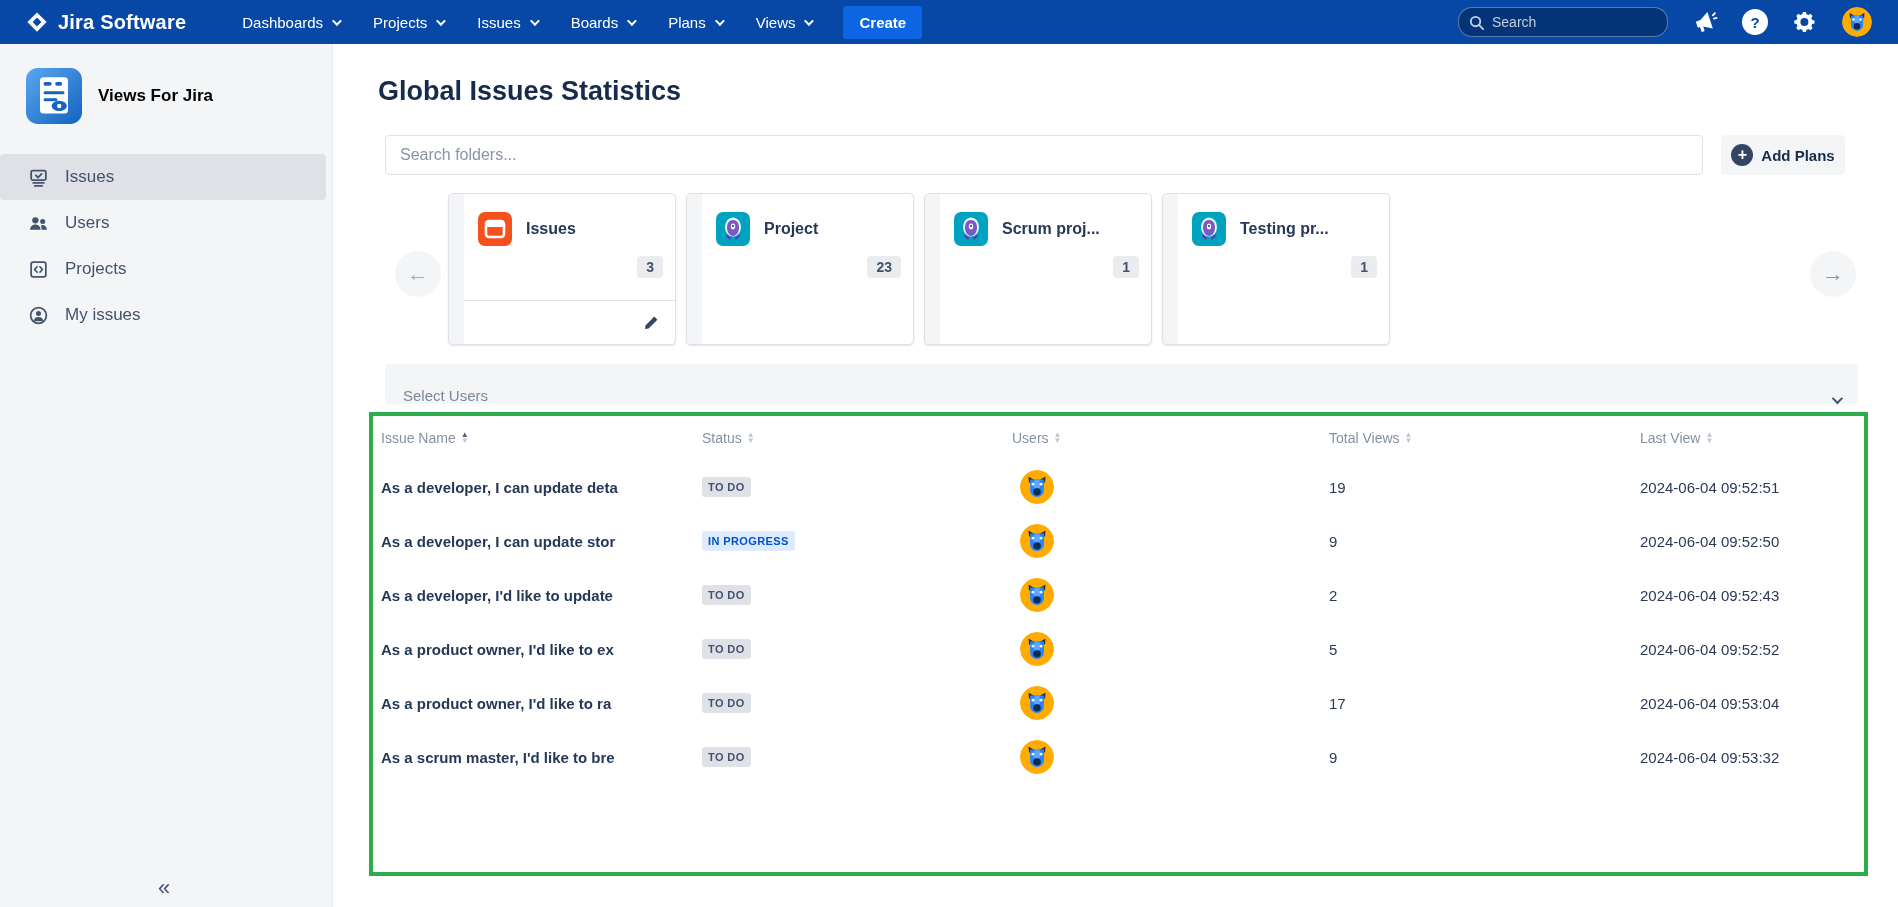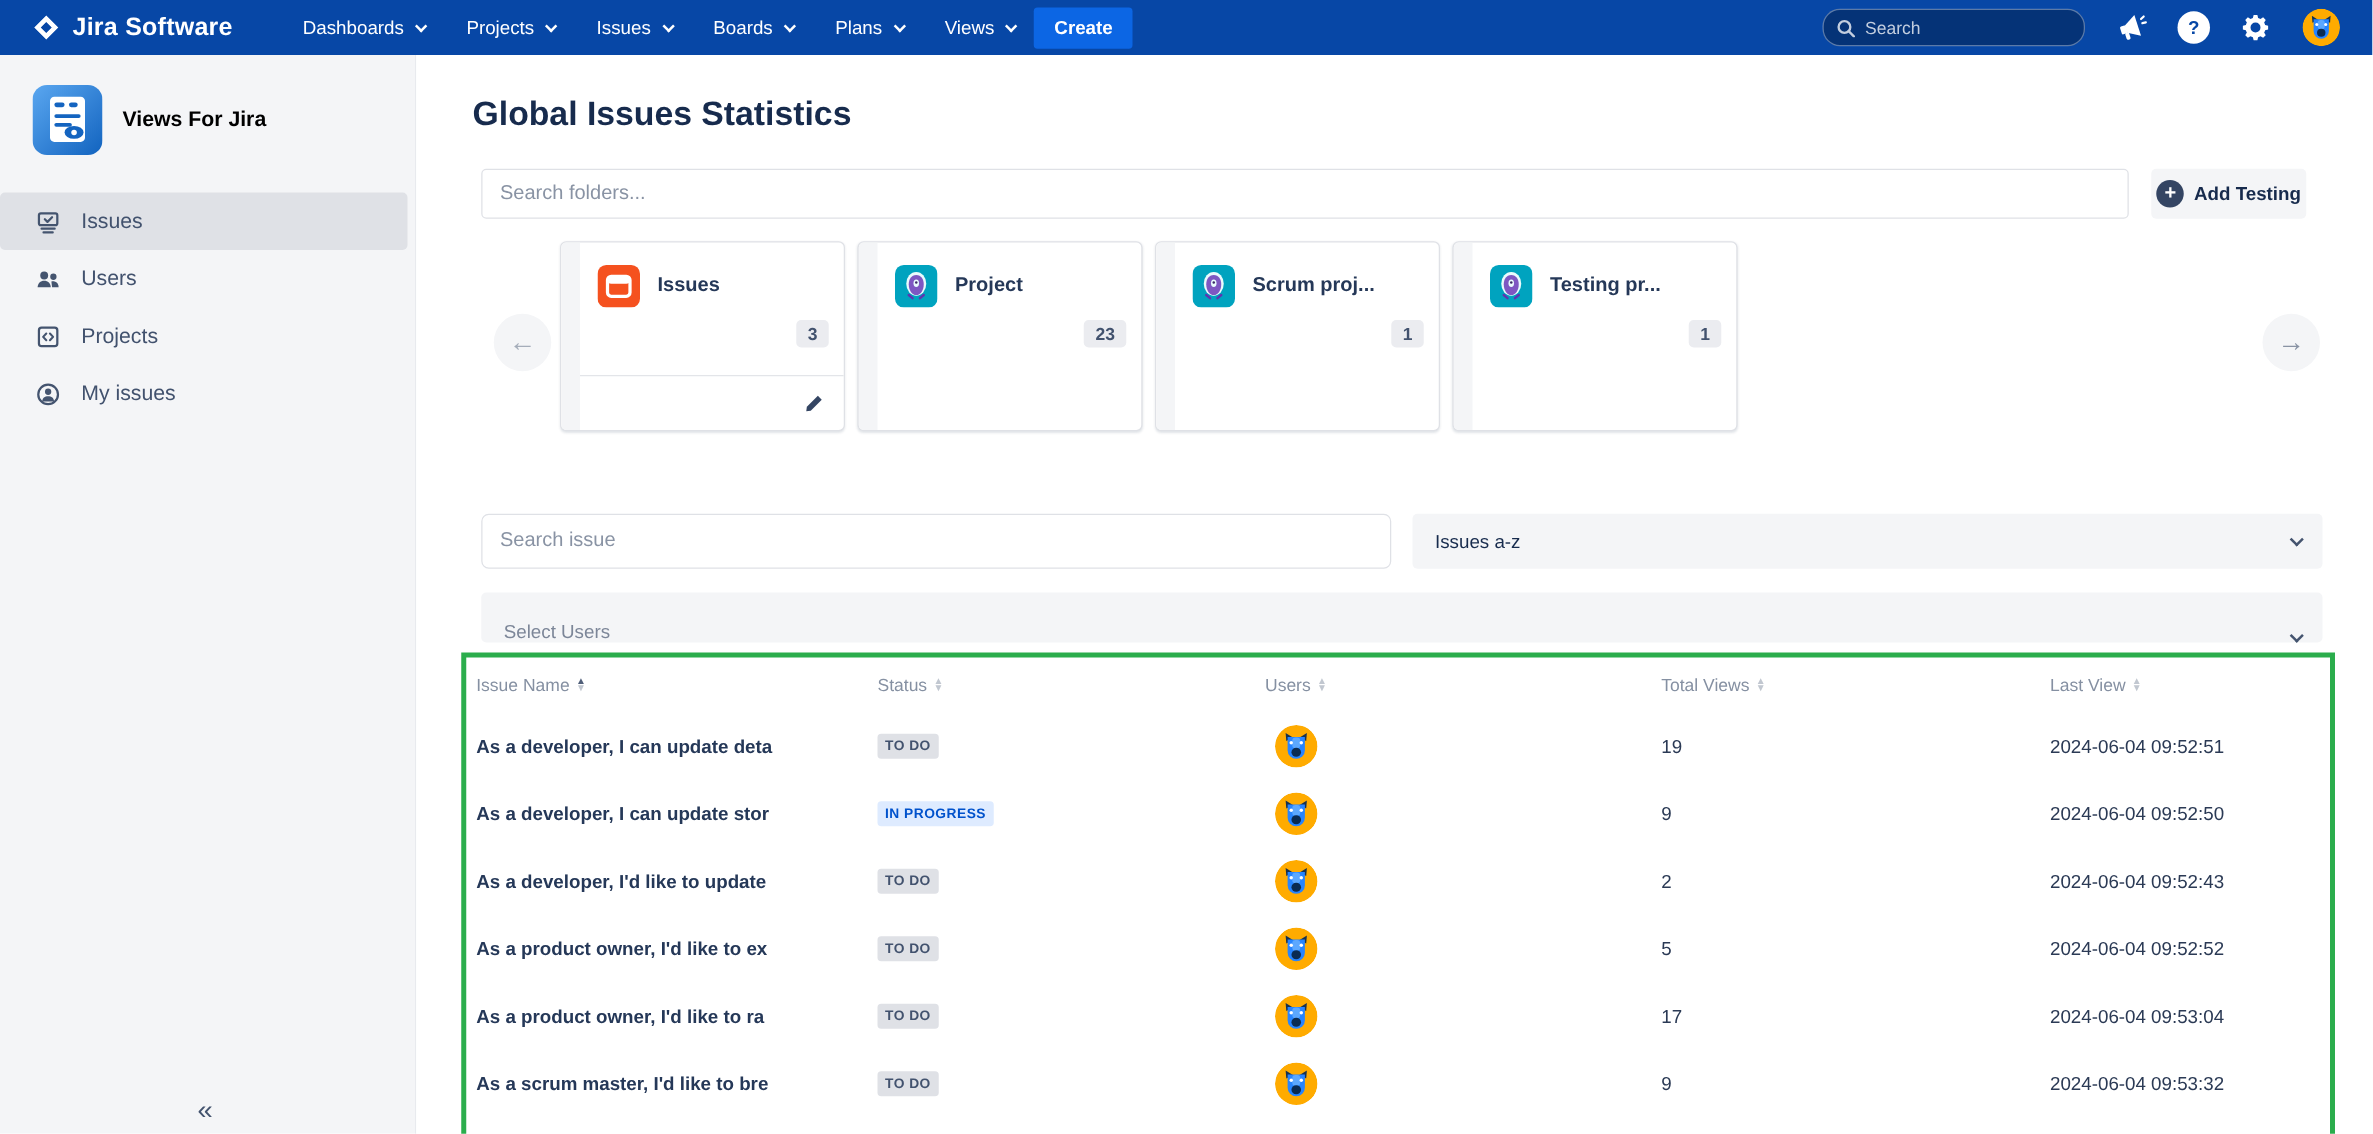--- a/index.html
+++ b/index.html
@@ -7,21 +7,21 @@
     font-family:"Liberation Sans", sans-serif; }
 
   
   .navbar { height:44px; background:#0747A6; display:flex; align-items:center; color:#fff; }
   .brand { display:flex; align-items:center; gap:10px; padding-left:26px; cursor:pointer; }
   .brand-text { font-size:20px; font-weight:600; letter-spacing:.2px; }
   .menus { display:flex; align-items:center; gap:34px; margin-left:56px; }
   .menu-item { display:flex; align-items:center; font-size:15px; color:#fff; cursor:pointer; }
   .chev { width:7px; height:7px; border-right:2px solid #fff; border-bottom:2px solid #fff;
     transform:rotate(45deg) translateY(-2px); margin-left:9px; display:inline-block; }
-  .create-btn { margin-left:16px; background:#0C66E4; color:#fff; border:none; border-radius:3px;
+  .create-btn { margin-left:32px; background:#0C66E4; color:#fff; border:none; border-radius:3px;
     font-size:15px; font-weight:700; padding:8px 16px; cursor:pointer; font-family:inherit; }
   .nav-right { margin-left:auto; display:flex; align-items:center; gap:24px; padding-right:26px; }
   .nav-search { width:210px; height:30px; background:rgba(0,0,0,.28); border:1px solid rgba(255,255,255,.35);
     border-radius:14px; display:flex; align-items:center; gap:8px; padding:0 10px; cursor:text;margin-left:44px; }
   .nav-search span { color:#C3CEDF; font-size:14px; }
   .nav-ic { width:26px; height:26px; display:flex; align-items:center; justify-content:center; cursor:pointer; }
   .help-circle { width:26px; height:26px; border-radius:50%; background:#fff; color:#0747A6;
     font-weight:700; font-size:15px; display:flex; align-items:center; justify-content:center; cursor:pointer; }
   .avatar { width:30px; height:30px; border-radius:50%; display:block; cursor:pointer; }
 
@@ -243,21 +243,21 @@
       <div class="collapse">«</div>
     </aside>
 
     <main class="content">
       <h1>Global Issues Statistics</h1>
 
       <div class="folders-row">
         <input placeholder="Search folders..." style="">
         <button class="add-folder">
           <span class="plus-circle">+</span>
-          <span>Add Testing</span>
+          <span>Add Plans</span>
         </button>
       </div>
 
       <div class="carousel">
         <button class="car-arrow left">←</button>
         <div class="cards">
 
 
           <div class="card">
             <div class="card-strip"></div>
@@ -322,27 +322,20 @@
               </svg>
               <span class="card-title">Testing pr...</span>
             </div>
             <span class="card-badge">1</span>
           </div>
 
         </div>
         <button class="car-arrow right">→</button>
       </div>
 
-      <div class="filter-row">
-        <input placeholder="Search issue" style="">
-        <div class="select sort-select">
-          <span class="val">Issues a-z</span>
-          <i class="chev-dark"></i>
-        </div>
-      </div>
 
       <div class="select users-select">
         <span class="ph">Select Users</span>
         <i class="chev-dark"></i>
       </div>
 
       <div class="table">
         <div class="thead">
           <div class="th">
             <span>Issue Name</span>

